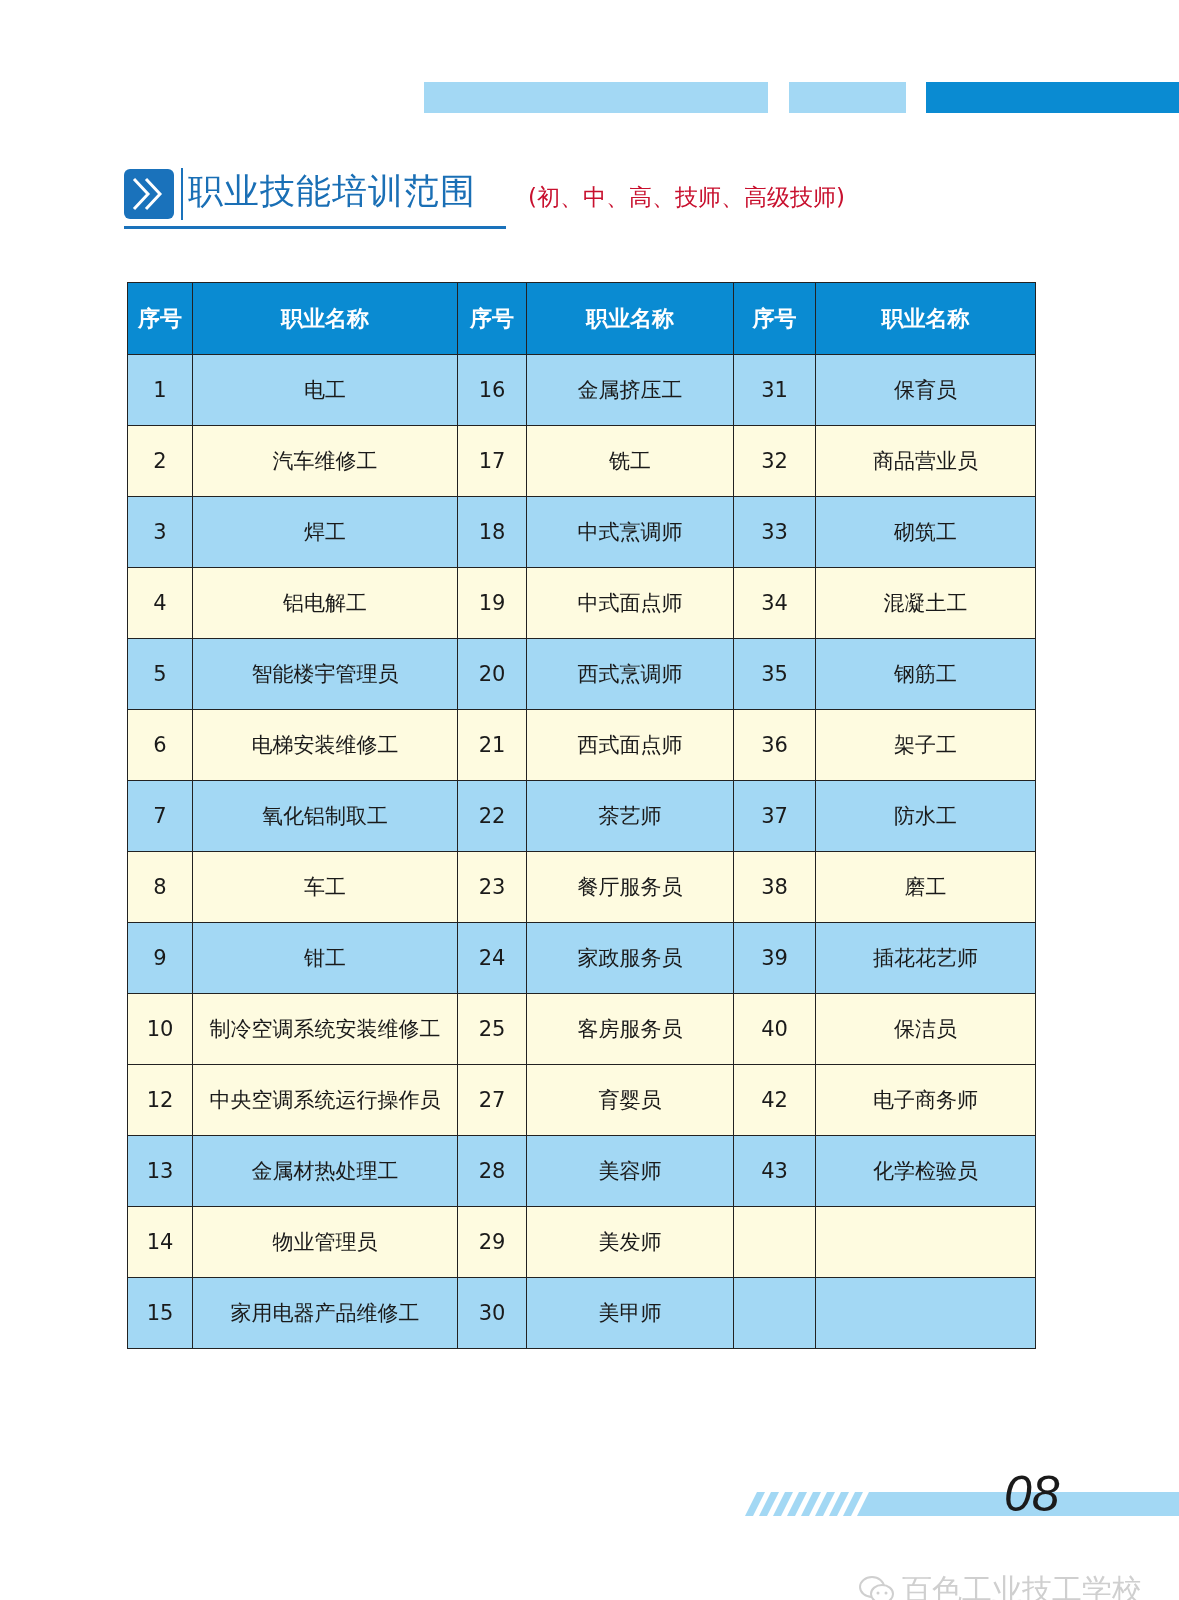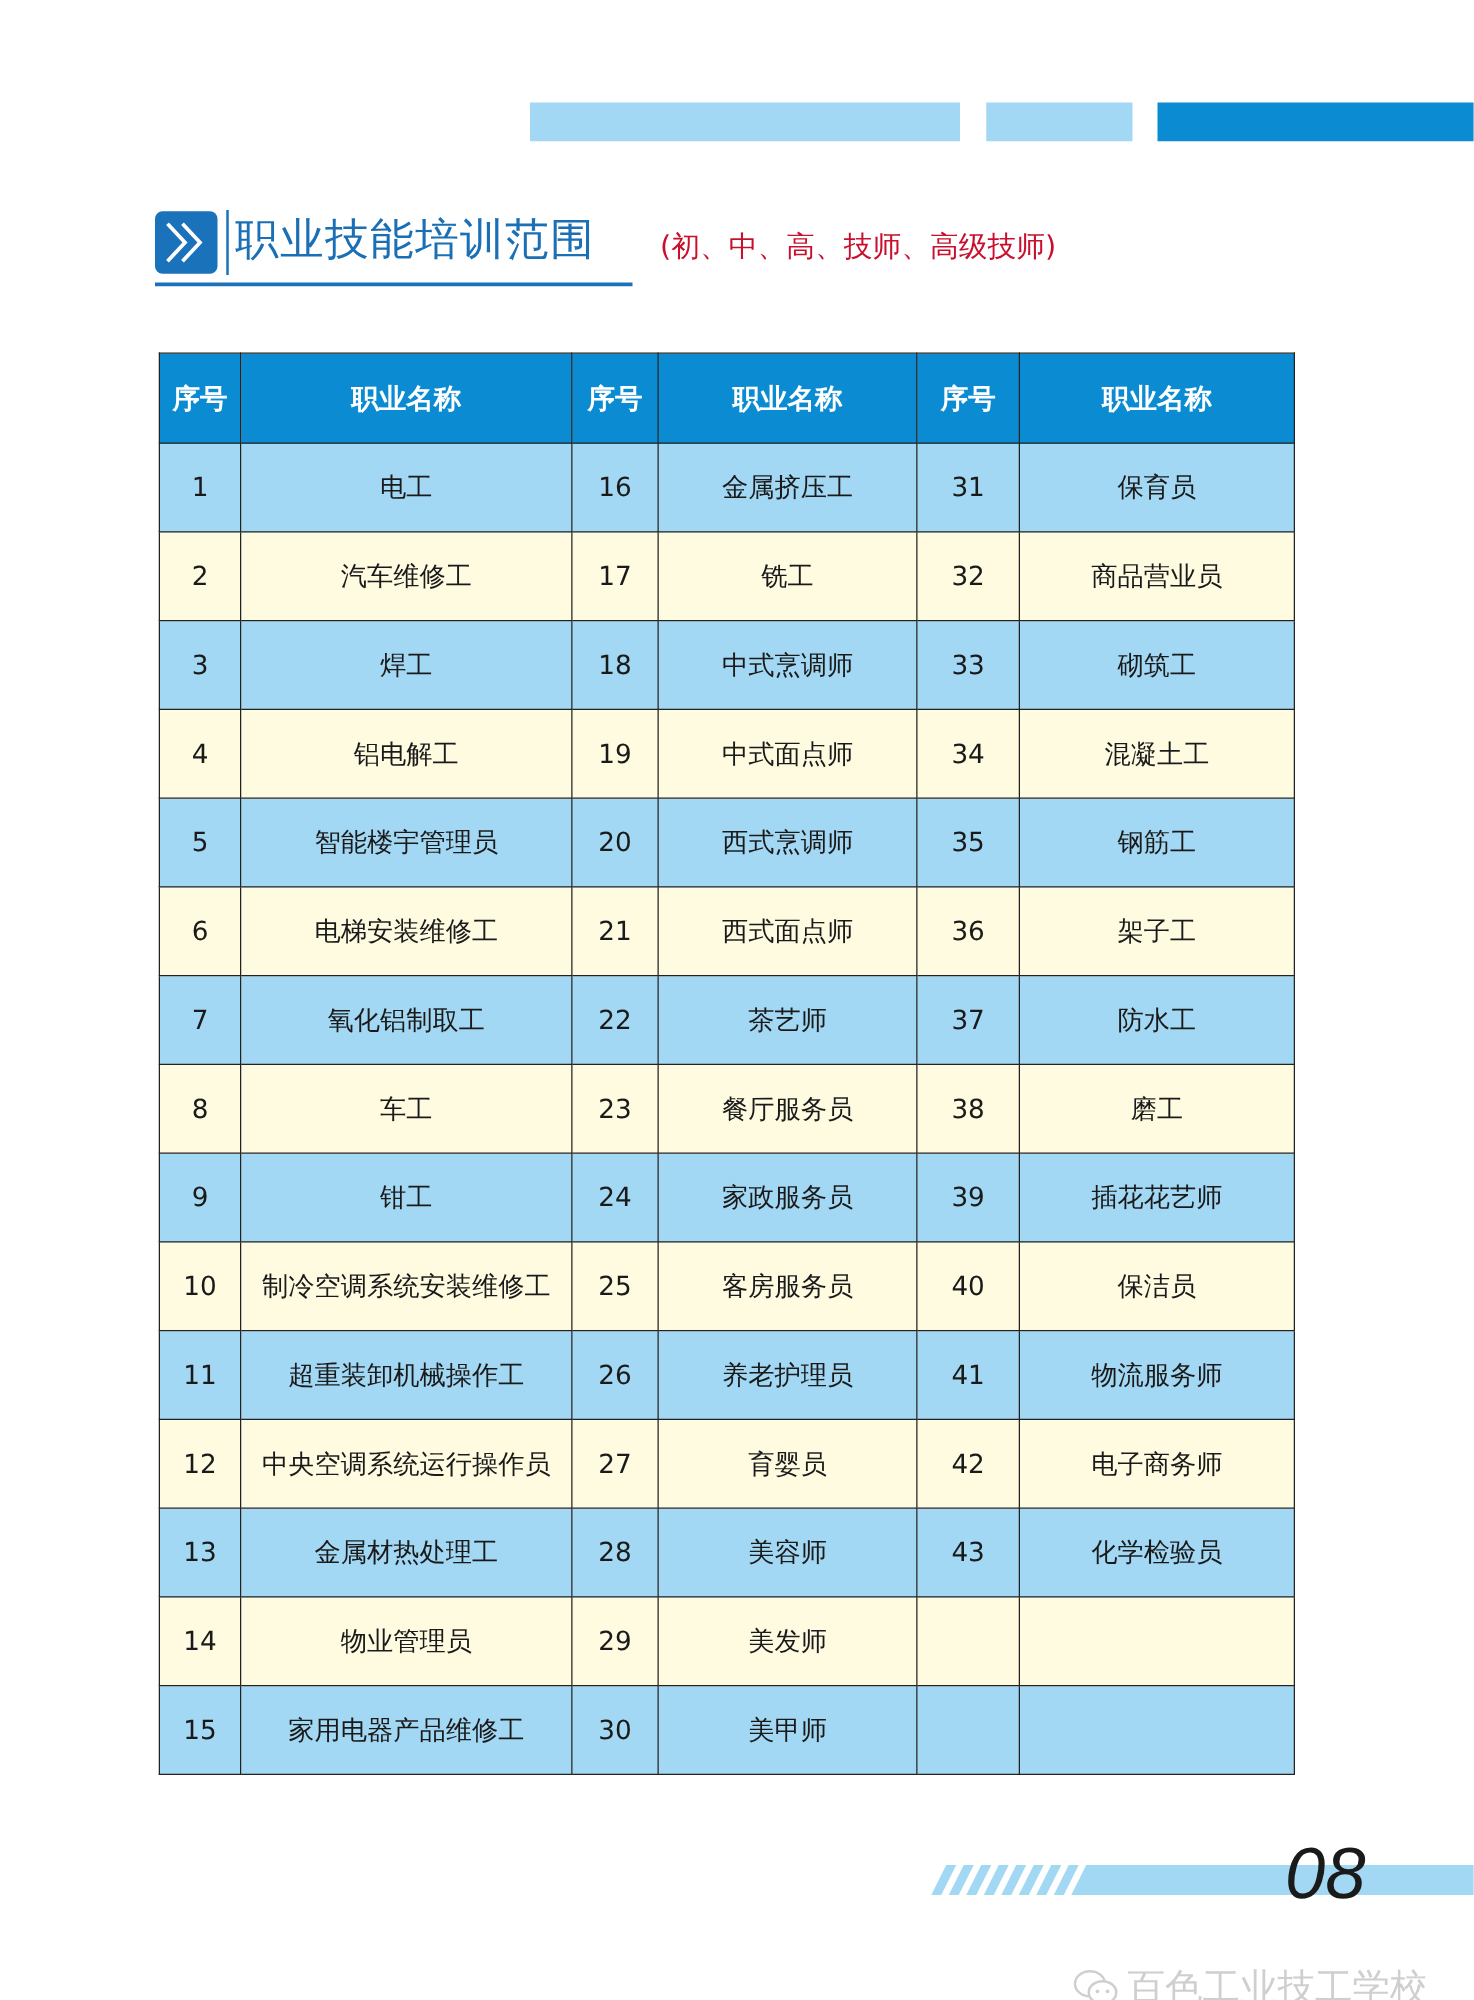--- a/index.html
+++ b/index.html
@@ -19,21 +19,21 @@
 
   table.jobs { position:absolute; left:127px; top:282px; width:838px; border-collapse:collapse; table-layout:fixed; }
   table.jobs th, table.jobs td { border:1.5px solid #222; text-align:center; padding:0; height:70px; font-size:21px; color:#1a1a1a; }
   table.jobs th { background:#0a8bd2; color:#ffffff; font-family:"DejaVu Serif", serif; font-weight:bold; font-size:22px; height:71px; }
   tr.blue td { background:#a3d8f4; }
   tr.cream td { background:#fefbe0; }
   td.num { font-size:21px; }
 
   .footer-stripes { position:absolute; left:745px; top:1492px; }
   .footer-bar { position:absolute; left:880px; top:1492px; width:299px; height:24px; background:#a3d8f4; }
-  .page-num { position:absolute; left:1028px; top:1465px; font-size:58px; font-style:italic; color:#1a1a1a; font-family:"Liberation Sans", sans-serif; }
+  .page-num { position:absolute; left:1004px; top:1465px; font-size:50px; font-style:italic; color:#1a1a1a; font-family:"Liberation Sans", sans-serif; }
   .watermark { position:absolute; left:858px; top:1530px; font-size:30px; color:#cfcfcf; white-space:nowrap; display:flex; align-items:center; gap:6px;margin-top:40px; }
 </style>
 </head>
 <body>
 
 <div class="topbar tb1"></div>
 <div class="topbar tb2"></div>
 <div class="topbar tb3"></div>
 
 <div class="title-wrap">
@@ -141,28 +141,20 @@
         <td class="num">39</td>
         <td class="name">插花花艺师</td>
       </tr>
       <tr class="cream">
         <td class="num">10</td>
         <td class="name">制冷空调系统安装维修工</td>
         <td class="num">25</td>
         <td class="name">客房服务员</td>
         <td class="num">40</td>
         <td class="name">保洁员</td>
-      </tr>
-      <tr class="blue">
-        <td class="num">11</td>
-        <td class="name">超重装卸机械操作工</td>
-        <td class="num">26</td>
-        <td class="name">养老护理员</td>
-        <td class="num">41</td>
-        <td class="name">物流服务师</td>
       </tr>
       <tr class="cream">
         <td class="num">12</td>
         <td class="name">中央空调系统运行操作员</td>
         <td class="num">27</td>
         <td class="name">育婴员</td>
         <td class="num">42</td>
         <td class="name">电子商务师</td>
       </tr>
       <tr class="blue">

